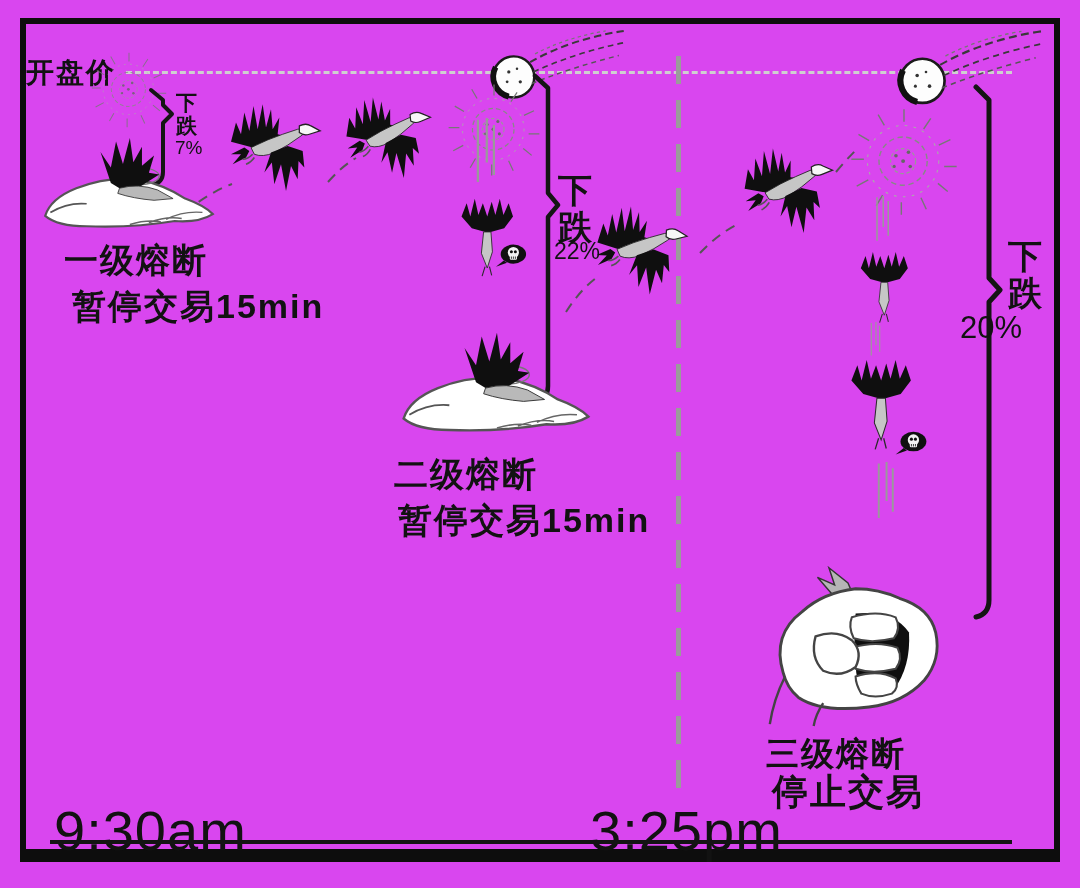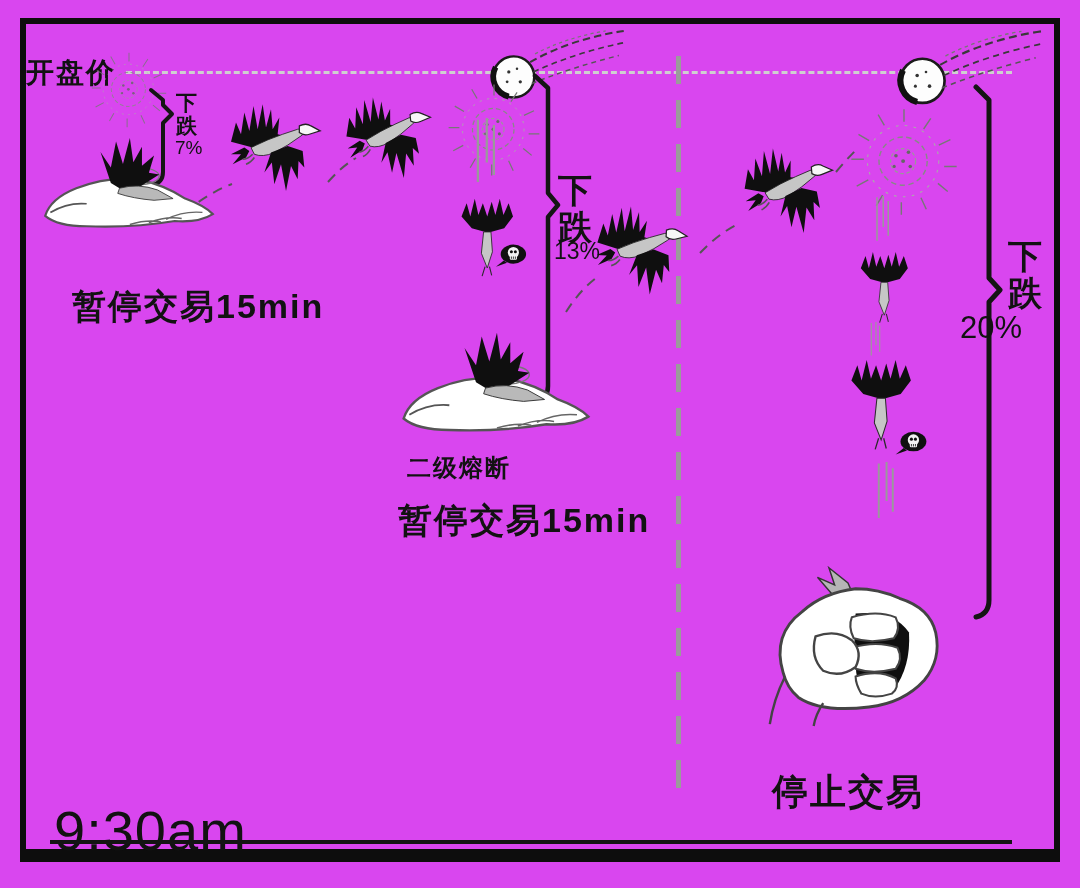--- a/index.html
+++ b/index.html
@@ -131,39 +131,40 @@
       <use href="#comet"></use>
     </svg>
   <svg class="abs" style="left:436px;top:80px;width:116px;height:100px">
       <use href="#virus"></use>
     </svg>
 
   <svg class="abs" style="left:532px;top:74px;width:32px;height:330px" viewBox="0 0 32 330">
     <path d="M3 2 L16 14 L16 119 L26 131 L16 143 L16 312 Q16 325 4 327" fill="none" stroke="#151515" stroke-width="4.5" stroke-linecap="round" stroke-linejoin="round"></path>
   </svg>
   <div class="abs cjk-v" style="left:558px;top:172px;width:34px;font-size:34px">下跌</div>
-  <div class="abs pct" style="left:554px;top:238px;font-size:23px">13%</div>
+  <div class="abs pct" style="left:554px;top:238px;font-size:23px">22%</div>
 
   <svg class="abs" style="left:470px;top:118px;width:30px;height:80px">
       <use href="#falllines"></use>
     </svg>
   <svg class="abs" style="left:452px;top:190px;width:72px;height:92px">
       <use href="#fallbird"></use>
     </svg>
   <svg class="abs" style="left:494px;top:243px;width:34px;height:27px">
       <use href="#skullbubble"></use>
     </svg>
 
   <svg class="abs" style="left:396px;top:318px;width:200px;height:122px">
       <use href="#handbird"></use>
     </svg>
 
+  <div class="abs stage" style="left:64px;top:238px;font-size:34px">一级熔断</div>
   <div class="abs stage" style="left:72px;top:284px;font-size:34px">暂停交易15min</div>
 
-  <div class="abs stage" style="left:407px;top:452px;font-size:24px">二级熔断</div>
+  <div class="abs stage" style="left:394px;top:452px;font-size:34px">二级熔断</div>
   <div class="abs stage" style="left:398px;top:498px;font-size:34px">暂停交易15min</div>
 
   <svg class="abs" style="left:592px;top:192px;width:100px;height:118px;transform:rotate(3deg)">
       <use href="#eagle"></use>
     </svg>
   <svg class="abs" style="left:740px;top:136px;width:100px;height:110px;transform:rotate(-5deg)">
       <use href="#eagle"></use>
     </svg>
 
   <svg class="abs" style="left:878px;top:26px;width:180px;height:84px">
@@ -195,18 +196,20 @@
       <use href="#skullbubble"></use>
     </svg>
   <svg class="abs" style="left:872px;top:462px;width:26px;height:70px">
       <use href="#falllines"></use>
     </svg>
 
   <svg class="abs" style="left:758px;top:522px;width:200px;height:205px">
       <use href="#fist"></use>
     </svg>
 
+  <div class="abs stage" style="left:766px;top:732px;font-size:33px">三级熔断</div>
   <div class="abs stage" style="left:772px;top:768px;font-size:36px">停止交易</div>
 
   <div class="abs time" style="left:54px;top:798px">9:30am</div>
+  <div class="abs time" style="left:590px;top:798px">3:25pm</div>
   <div class="abs baseline"></div>
 
 </div>
 
 </body></html>

